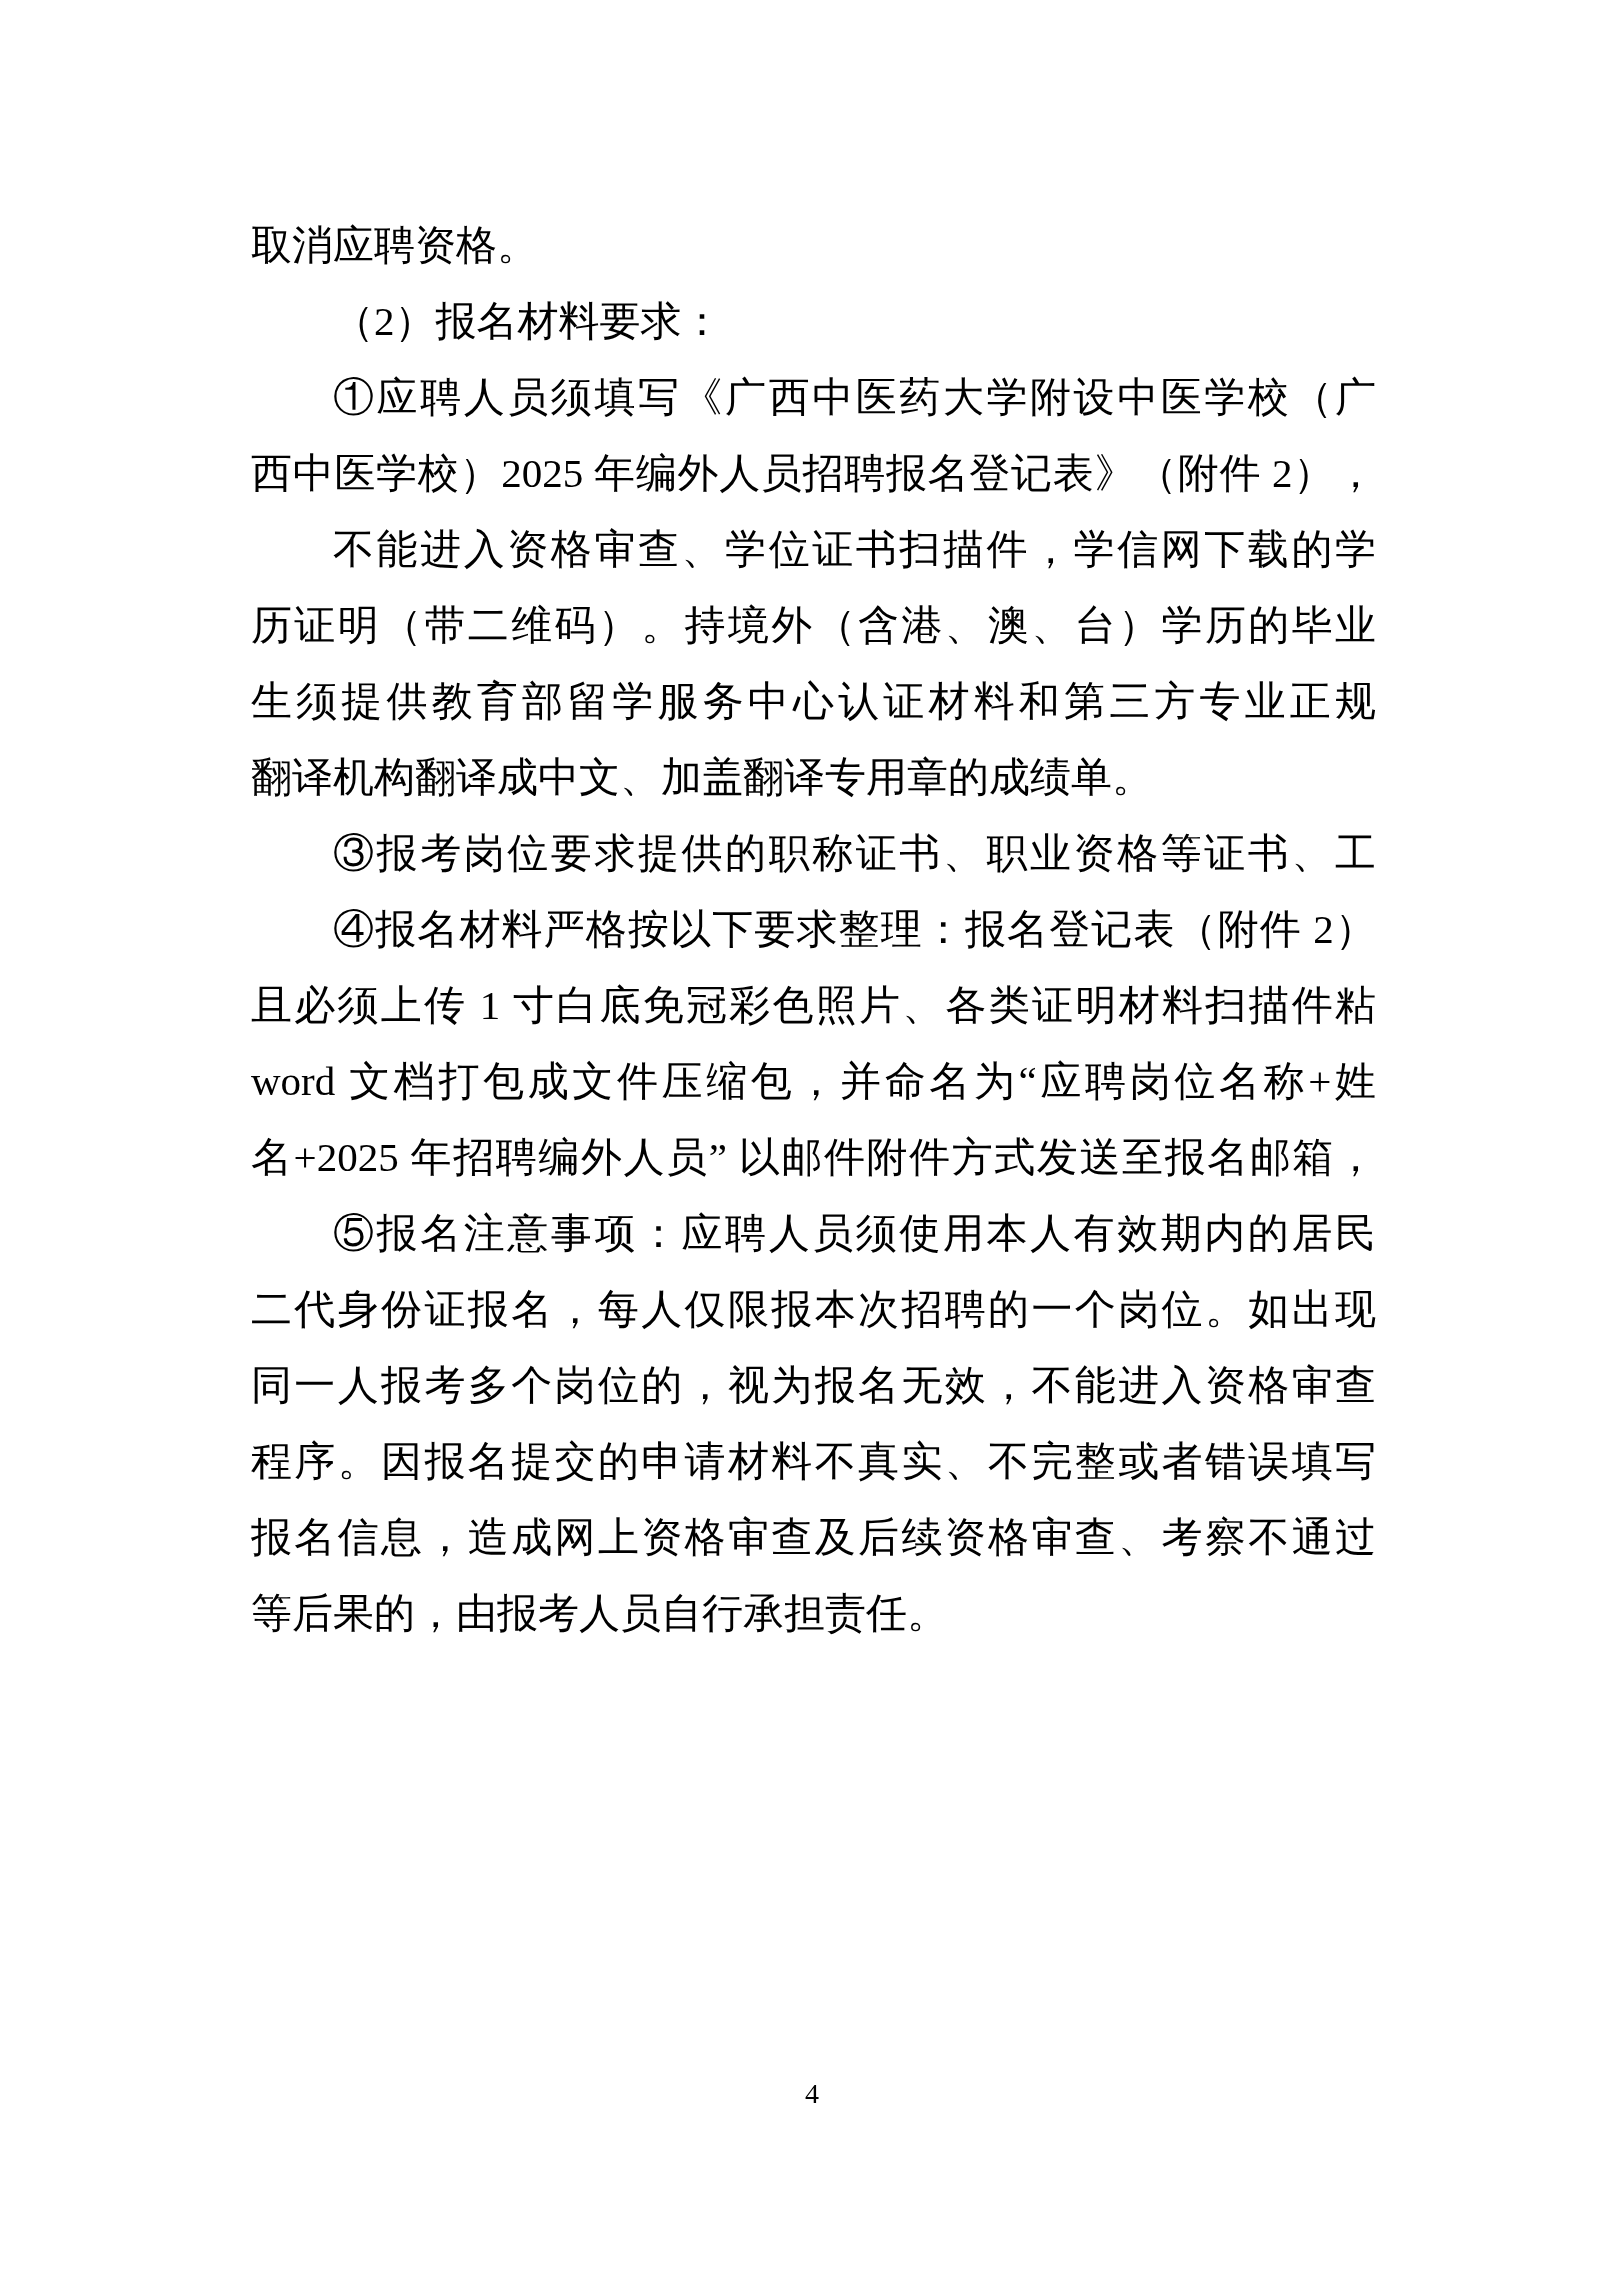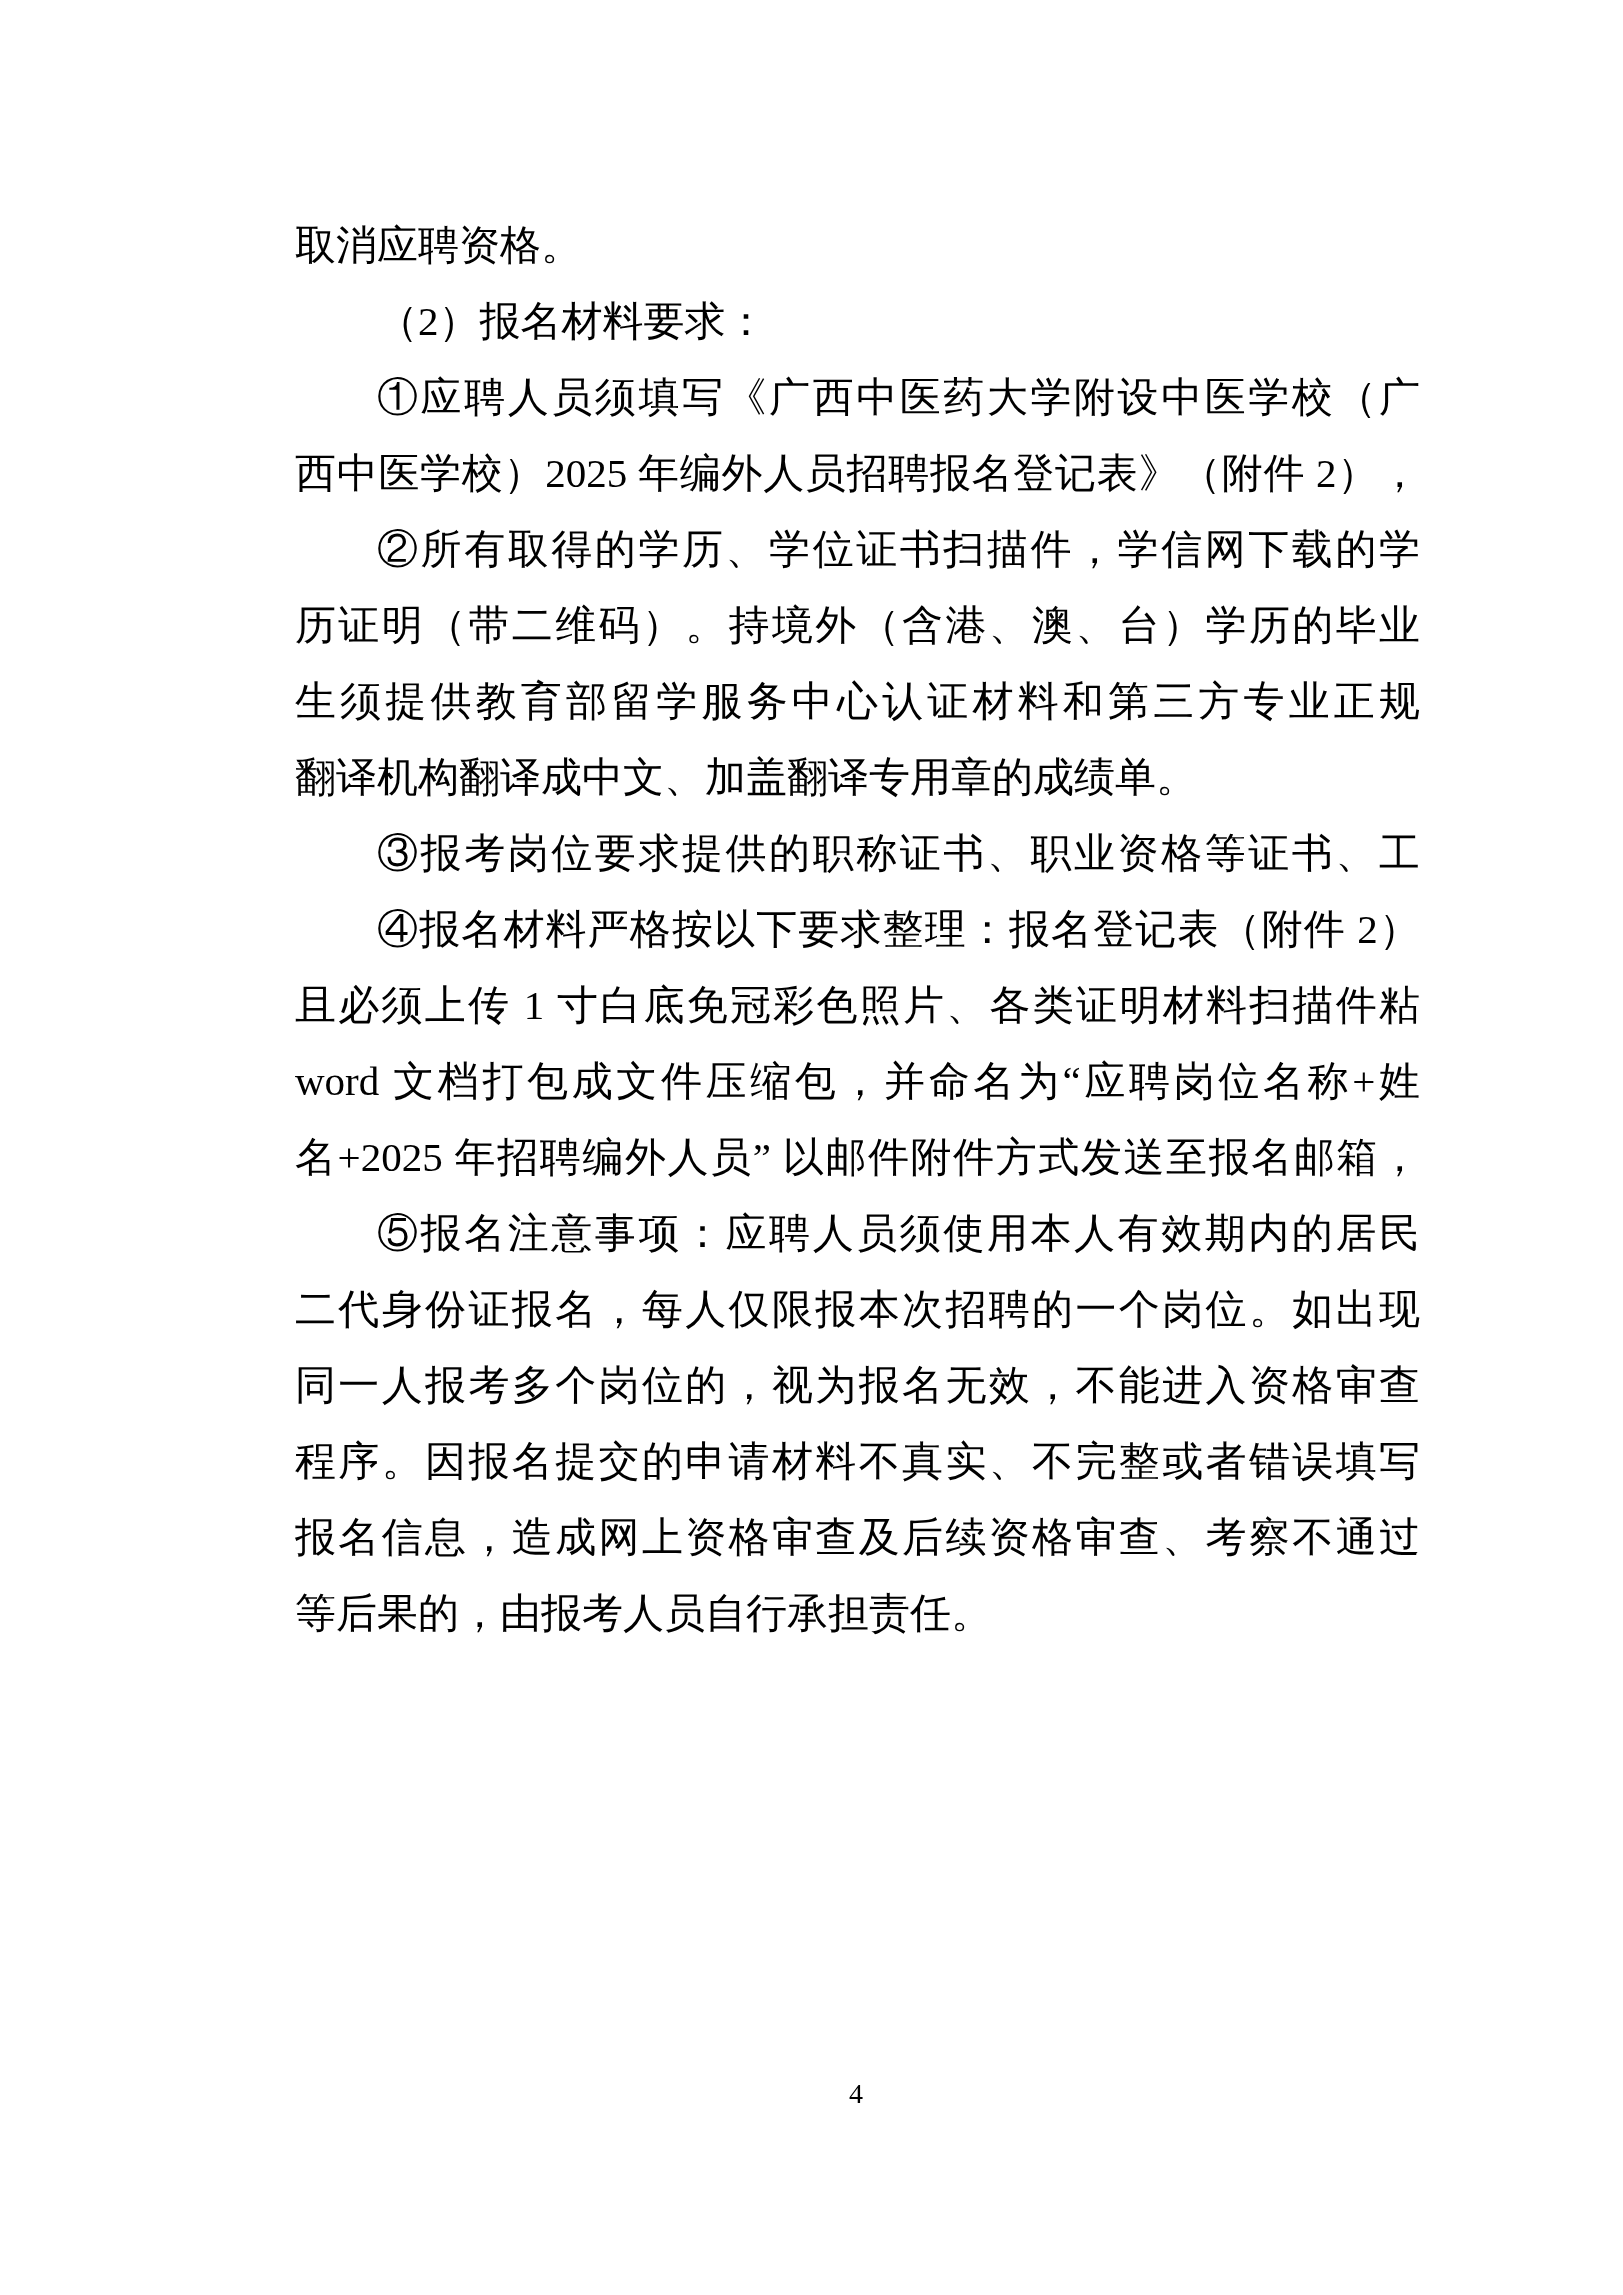--- a/index.html
+++ b/index.html
@@ -15,21 +15,20 @@
     font-family: "Liberation Serif", "DejaVu Serif", serif;
     overflow: hidden;
   }
   .page {
     position: absolute;
     left: 0;
     top: 0;
     width: 1450px;
     height: 2295px;
     background: #ffffff;
-    margin-left: 44px;
   }
   .text-block {
     position: absolute;
     left: 251px;
     top: 207px;
     width: 1125px;
   }
   .line {
     height: 76px;
     line-height: 76px;
@@ -65,21 +64,21 @@
 </style>
 </head>
 <body>
 
 <div class="page">
   <div class="text-block">
     <div class="line">取消应聘资格。</div>
     <div class="line indent">（2）报名材料要求：</div>
     <div class="line indent full">①应聘人员须填写《广西中医药大学附设中医学校（广</div>
     <div class="line full">西中医学校）2025 年编外人员招聘报名登记表》（附件 2），</div>
-    <div class="line indent full">②所有取得的学历、学位证书扫描件，学信网下载的学</div>
+    <div class="line indent full">不能进入资格审查、学位证书扫描件，学信网下载的学</div>
     <div class="line full">历证明（带二维码）。持境外（含港、澳、台）学历的毕业</div>
     <div class="line full">生须提供教育部留学服务中心认证材料和第三方专业正规</div>
     <div class="line">翻译机构翻译成中文、加盖翻译专用章的成绩单。</div>
     <div class="line indent full">③报考岗位要求提供的职称证书、职业资格等证书、工</div>
     <div class="line indent full">④报名材料严格按以下要求整理：报名登记表（附件 2）</div>
     <div class="line full">且必须上传 1 寸白底免冠彩色照片、各类证明材料扫描件粘</div>
     <div class="line full">word 文档打包成文件压缩包，并命名为“应聘岗位名称+姓</div>
     <div class="line full">名+2025 年招聘编外人员” 以邮件附件方式发送至报名邮箱，</div>
     <div class="line indent full">⑤报名注意事项：应聘人员须使用本人有效期内的居民</div>
     <div class="line full">二代身份证报名，每人仅限报本次招聘的一个岗位。如出现</div>

